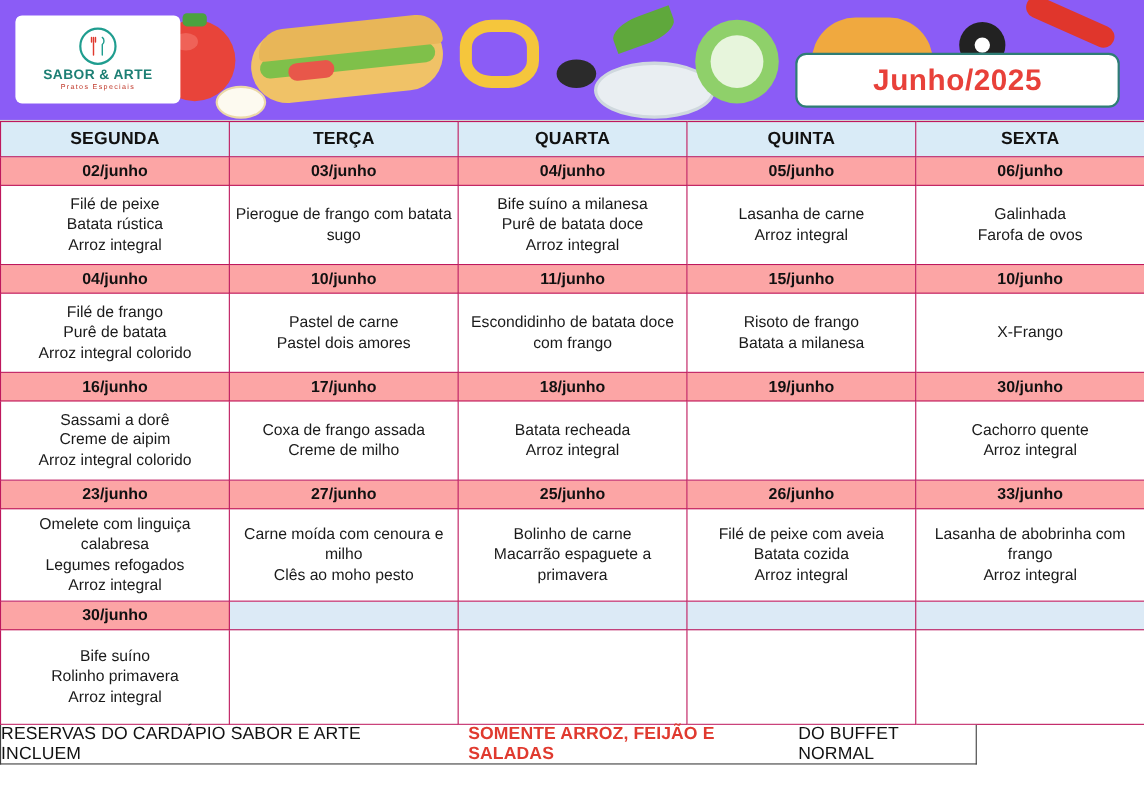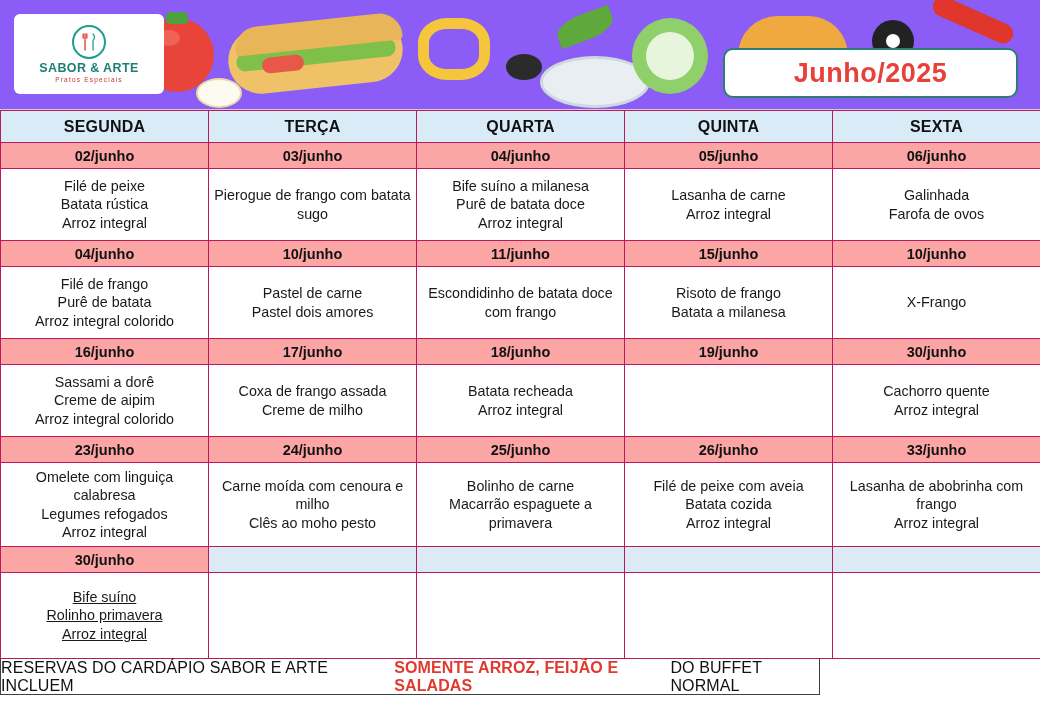--- a/index.html
+++ b/index.html
@@ -98,24 +98,24 @@
   }
   td.datecell.empty { background:#dceaf6; }
   td.meal {
     background:#ffffff;
     font-size:14.3px;
     color:#1a1a1a;
     line-height:1.27;
     height:72px;
   }
   td.meal.tall { height:84px; }
-  td.meal.last { height:86px;text-decoration:underline; }
+  td.meal.last { height:86px; }
 
   .footer {
-    width:820px;
+    width:888px;
     border:1px solid #3f3f3f;
     border-top:none;
     height:36px;
     display:flex; align-items:center; justify-content:center;
     background:#ffffff;
     font-size:16px;
     color:#111;
     letter-spacing:.1px;
   }
   .footer .hl { color:#e03a2f; font-weight:bold;margin-left:29px; }
@@ -231,21 +231,21 @@
     <tr>
       <td class="meal">Sassami a dorê<br>Creme de aipim<br>Arroz integral colorido</td>
       <td class="meal">Coxa de frango assada<br>Creme de milho</td>
       <td class="meal">Batata recheada<br>Arroz integral</td>
       <td class="meal"></td>
       <td class="meal">Cachorro quente<br>Arroz integral</td>
     </tr>
 
     <tr>
       <td class="datecell">23/junho</td>
-      <td class="datecell">24/junho</td>
+      <td class="datecell">27/junho</td>
       <td class="datecell">25/junho</td>
       <td class="datecell">26/junho</td>
       <td class="datecell">33/junho</td>
     </tr>
     <tr>
       <td class="meal tall">Omelete com linguiça calabresa<br>Legumes refogados<br>Arroz integral</td>
       <td class="meal tall">Carne moída com cenoura e milho<br>Clês ao moho pesto</td>
       <td class="meal tall">Bolinho de carne<br>Macarrão espaguete a primavera</td>
       <td class="meal tall">Filé de peixe com aveia<br>Batata cozida<br>Arroz integral</td>
       <td class="meal tall">Lasanha de abobrinha com frango<br>Arroz integral</td>

